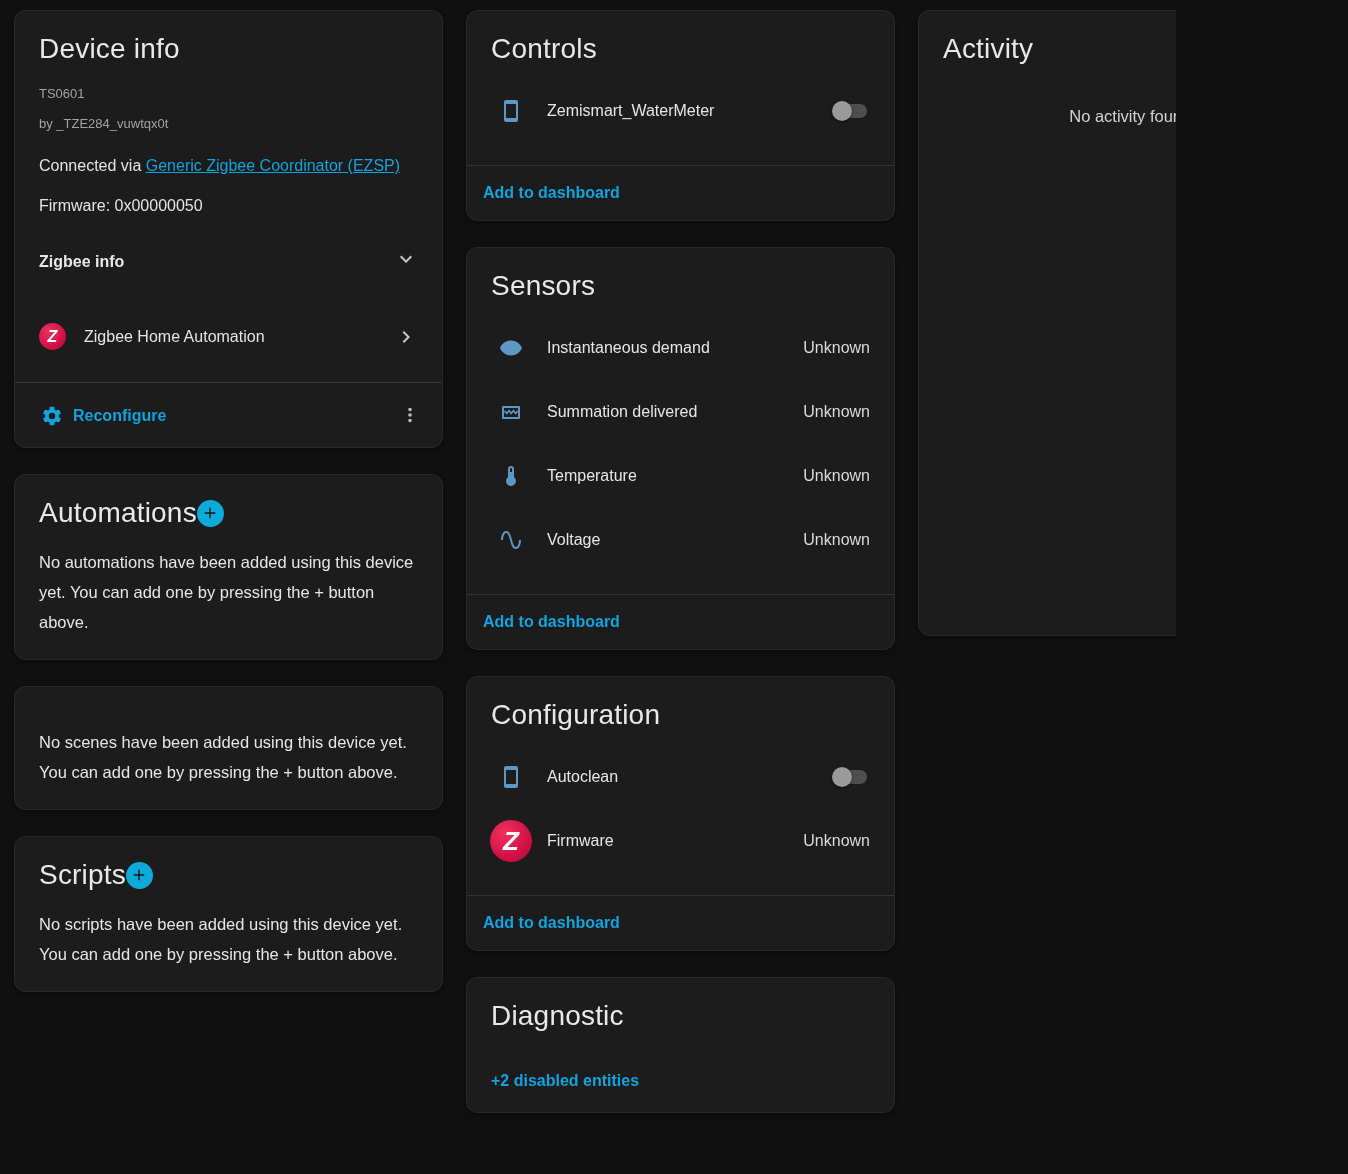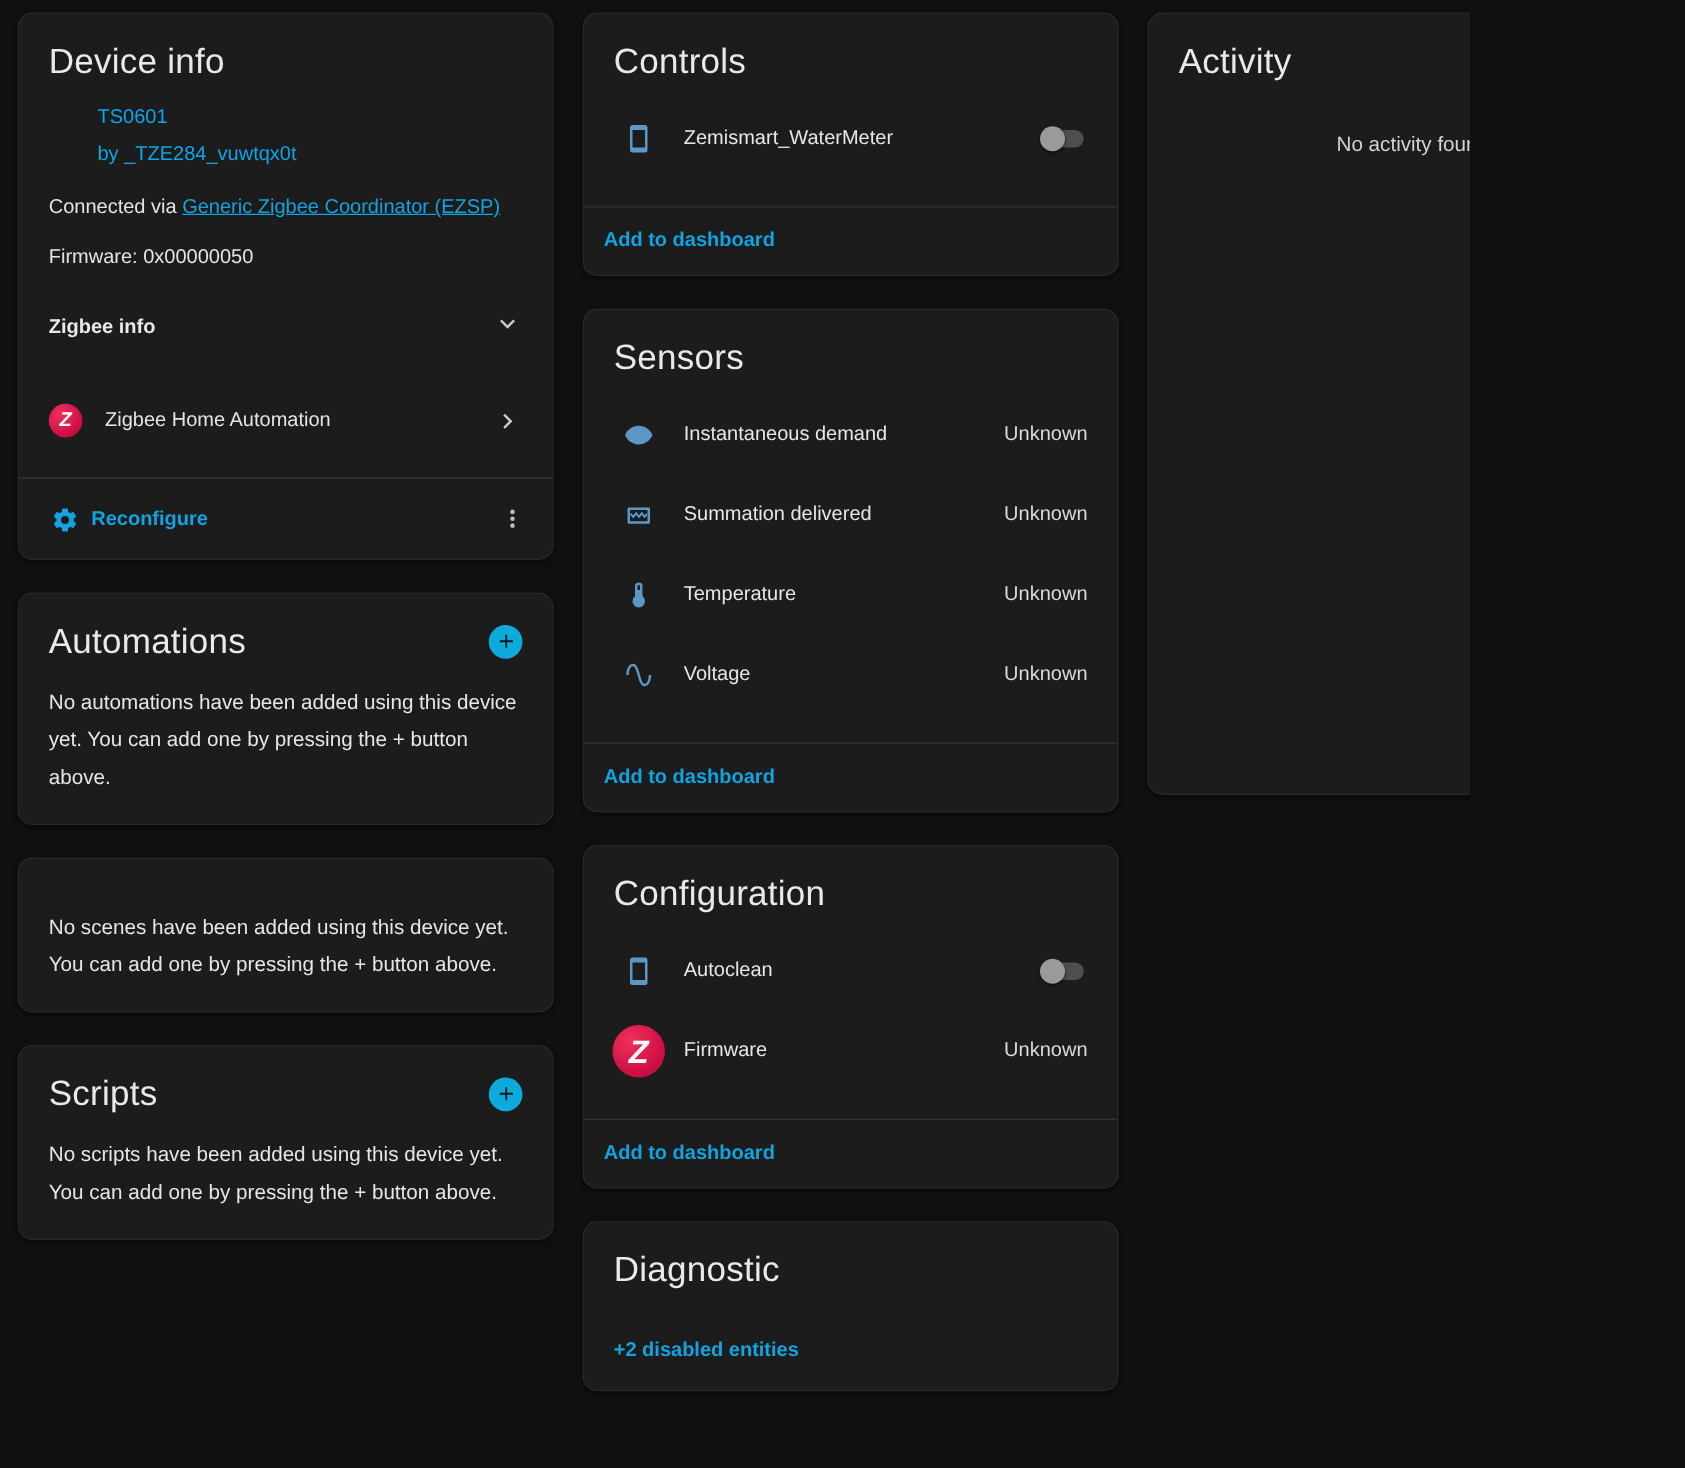--- a/index.html
+++ b/index.html
@@ -24,24 +24,24 @@
     border-radius:12px;
     box-shadow:0 2px 4px rgba(0,0,0,0.4);
     overflow:hidden;
     flex-shrink:0;
   }
   .card-body { padding:22px 24px; }
   .card-title {
     font-size:28px; font-weight:400; color:#e9e9e9;
     letter-spacing:0.2px;
   }
-  .title-row { display:flex; align-items:center; justify-content:space-between; }
-
-  
-  .secondary { color:#0ea5e9; font-size:16px; line-height:30px;margin-left:39px; }
+  .title-row { display:flex; align-items:center; justify-content:flex-start; }
+
+  
+  .secondary { color:#a3a3a3; font-size:13px; line-height:30px; }
   .primary   { color:#e4e4e4; font-size:16px; line-height:30px; }
   .device-model { margin-top:14px; }
   .connected { margin-top:12px; }
   .firmware-line { margin-top:10px; }
   a.link { color:#11a4e0; cursor:pointer; text-decoration:none; }
   a.underline { text-decoration:underline;text-align:center; }
 
   .expander {
     margin-top:14px;
     display:flex; align-items:flex-end; justify-content:space-between;

